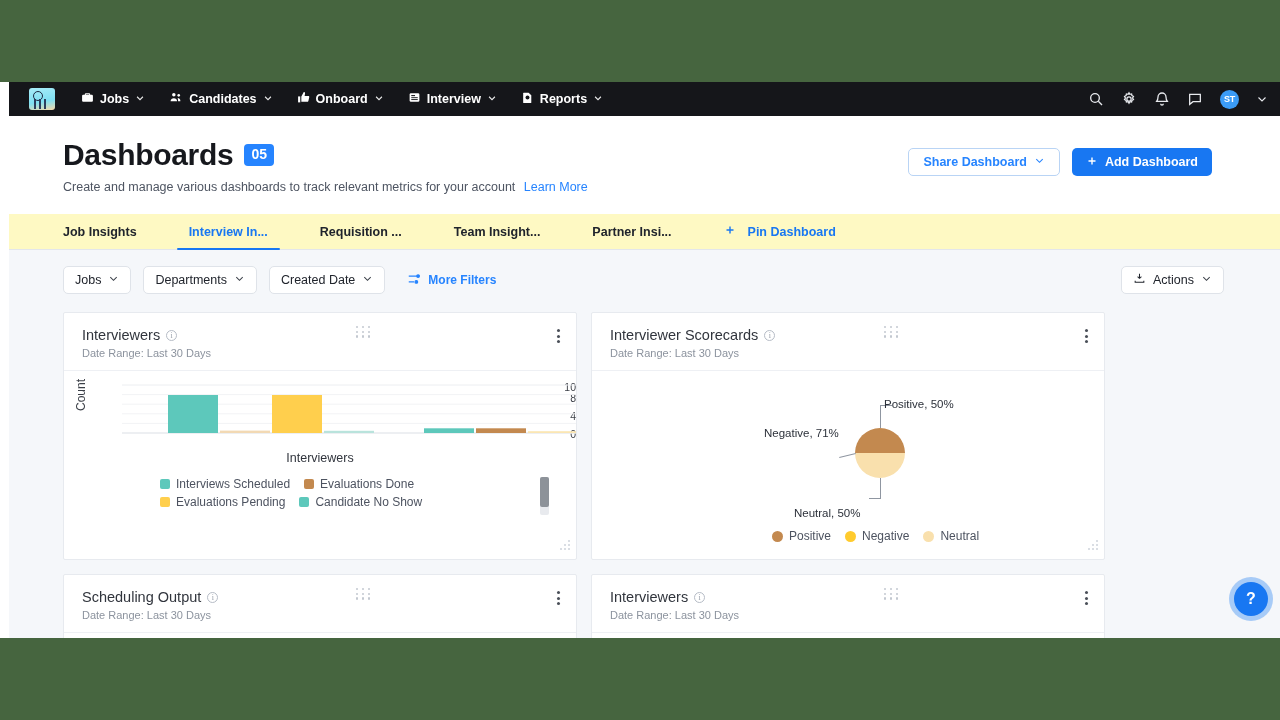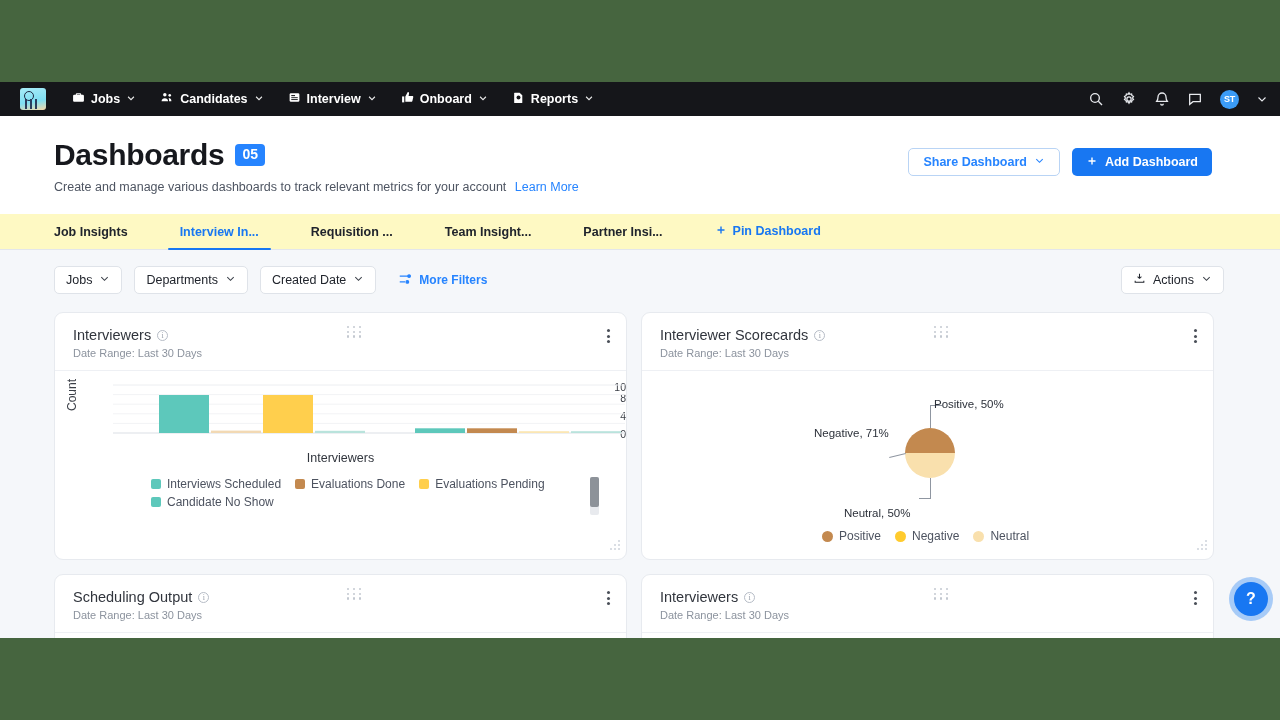--- a/index.html
+++ b/index.html
@@ -8,20 +8,21 @@
     font-family: "Liberation Sans", sans-serif;
     background: #46653f;
     overflow: hidden;
   }
   .viewport {
     position: absolute;
     left: 0; top: 82px;
     width: 1280px; height: 556px;
     background: #ffffff;
     overflow: hidden;
+    padding-left: 9px;
   }
 
   
   .topnav {
     height: 34px; background: #15161a;
     display: flex; align-items: center;
     padding: 0 14px 0 20px;
     position: relative;
   }
   .logo {
@@ -95,21 +96,21 @@
   .tab {
     font-size: 12.5px; font-weight: 700; color: #20242c;
     padding: 0 0 10px 0; margin-right: 52px; cursor: pointer;
     position: relative; white-space: nowrap;
   }
   .tab.active { color: #1877f2; }
   .tab.active::after {
     content: ""; position: absolute; left: -12px; right: -12px; bottom: -1px;
     height: 2.5px; background: #1877f2; border-radius: 2px;
   }
-  .tab.pin { color: #1877f2; display: flex; align-items: flex-start; gap: 6px; }
+  .tab.pin { color: #1877f2; display: flex; align-items: center; gap: 12px; }
 
   
   .body-area { background: #f5f7fa; height: 100%; padding: 0 0 0 0; }
   .filterbar {
     display: flex; align-items: center; padding: 16px 28px 0 54px;
     position: relative; gap: 12px;
   }
   .chip {
     height: 28px; border: 1px solid #dfe3e9; background: #fff; border-radius: 5px;
     display: flex; align-items: center; gap: 7px; padding: 0 11px;
@@ -122,22 +123,22 @@
   .actions-btn {
     position: absolute; right: 56px; top: 16px;
   }
 
   
   .cards {
     display: flex; flex-wrap: wrap; gap: 0 14px;
     padding: 18px 56px 0 54px;
   }
   .card {
-    background: #fff; border: 1px solid #e7eaef; border-radius: 9px;
-    width: 573px; position: relative; overflow: hidden;
+    background: #fff; border: 1px solid #e7eaef; border-radius: 2px;
+    width: 514px; position: relative; overflow: hidden;
     margin-bottom: 14px;
   }
   .card.tall { height: 248px; }
   .card.short { height: 120px; }
   .card-head {
     padding: 14px 16px 10px 18px; position: relative;
     border-bottom: 1px solid #eef0f4;
     height: 58px;
   }
   .card-title {
@@ -257,42 +258,42 @@
       <span class="chev">
         <svg width="10" height="10" viewBox="0 0 24 24" fill="none" stroke="#fff" stroke-width="2.6">
             <path d="M5 9l7 7 7-7"></path>
           </svg>
       </span>
     </div>
 
     <div class="navitem">
       <span>
         <svg width="13" height="13" viewBox="0 0 24 24" fill="#fff">
+            <path d="M2 10h4v11H2z"></path>
+            <path d="M8 10l4.5-8c1.8 0 2.6 1.3 2.3 3l-.8 4H21c1.2 0 2 1.1 1.7 2.3l-1.7 7c-.2 1-1 1.7-2 1.7H8z"></path>
+          </svg>
+      </span>
+      <span>Onboard</span>
+      <span class="chev">
+        <svg width="10" height="10" viewBox="0 0 24 24" fill="none" stroke="#fff" stroke-width="2.6">
+            <path d="M5 9l7 7 7-7"></path>
+          </svg>
+      </span>
+    </div>
+
+    <div class="navitem">
+      <span>
+        <svg width="13" height="13" viewBox="0 0 24 24" fill="#fff">
             <rect x="3" y="4" width="18" height="16" rx="2.5"></rect>
             <rect x="6" y="7.5" width="7" height="2" fill="#15161a"></rect>
             <rect x="6" y="11.5" width="12" height="1.7" fill="#15161a"></rect>
             <rect x="6" y="15" width="12" height="1.7" fill="#15161a"></rect>
           </svg>
       </span>
       <span>Interview</span>
-      <span class="chev">
-        <svg width="10" height="10" viewBox="0 0 24 24" fill="none" stroke="#fff" stroke-width="2.6">
-            <path d="M5 9l7 7 7-7"></path>
-          </svg>
-      </span>
-    </div>
-
-    <div class="navitem">
-      <span>
-        <svg width="13" height="13" viewBox="0 0 24 24" fill="#fff">
-            <path d="M2 10h4v11H2z"></path>
-            <path d="M8 10l4.5-8c1.8 0 2.6 1.3 2.3 3l-.8 4H21c1.2 0 2 1.1 1.7 2.3l-1.7 7c-.2 1-1 1.7-2 1.7H8z"></path>
-          </svg>
-      </span>
-      <span>Onboard</span>
       <span class="chev">
         <svg width="10" height="10" viewBox="0 0 24 24" fill="none" stroke="#fff" stroke-width="2.6">
             <path d="M5 9l7 7 7-7"></path>
           </svg>
       </span>
     </div>
 
     <div class="navitem">
       <span>
         <svg width="13" height="13" viewBox="0 0 24 24" fill="#fff">

